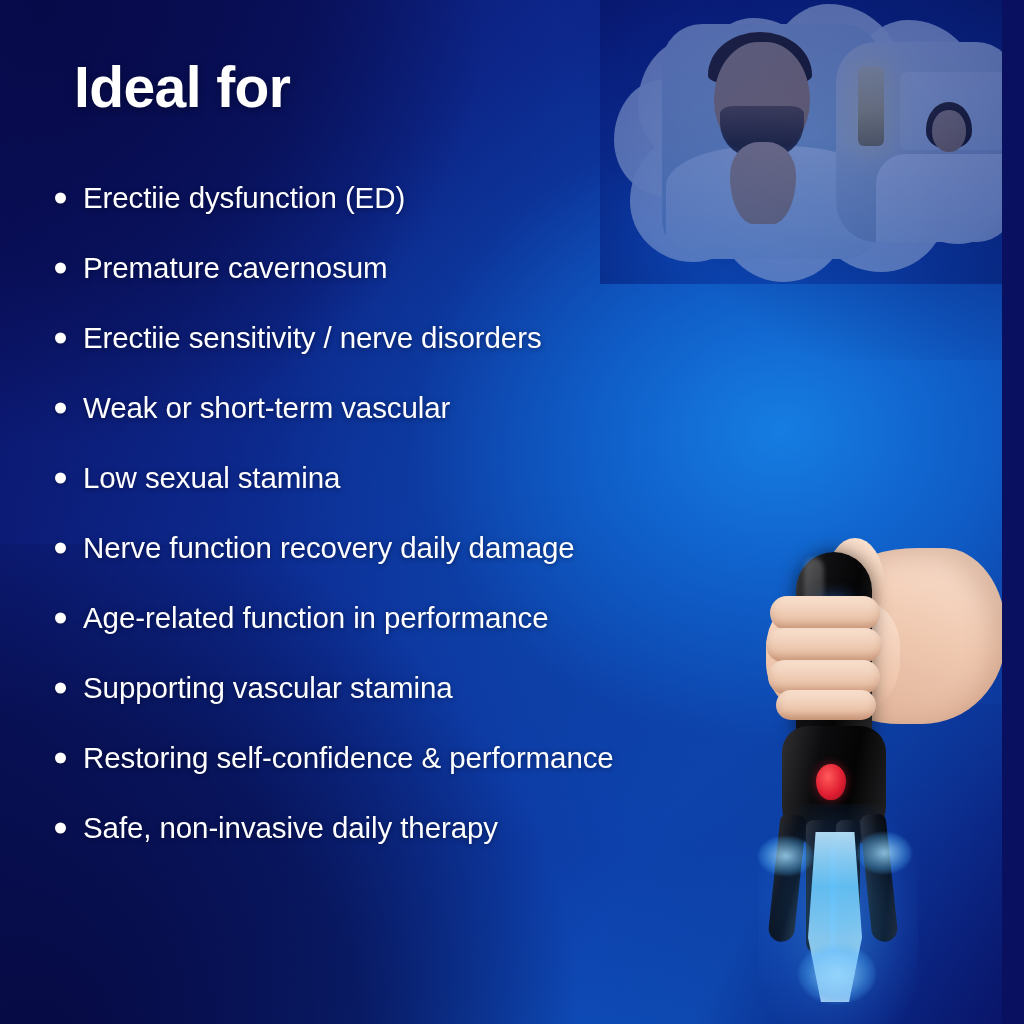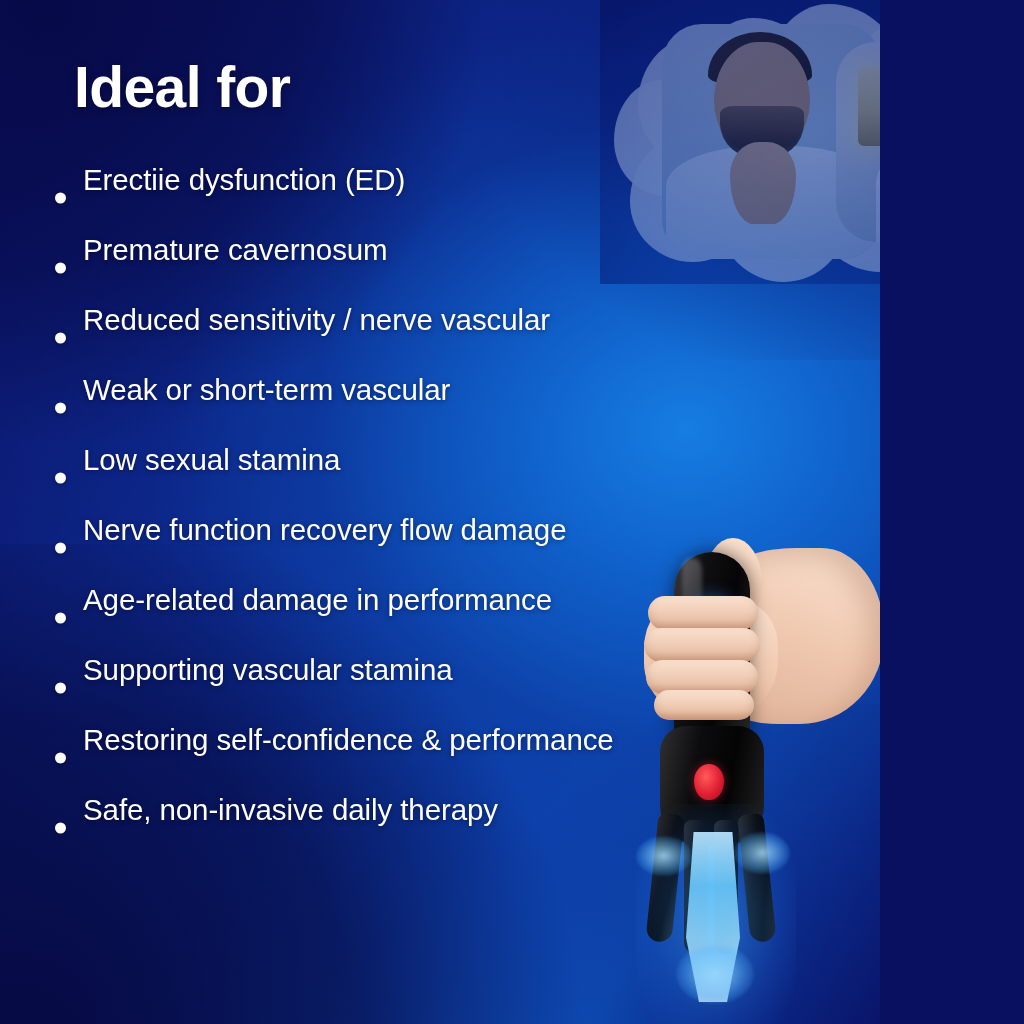--- a/index.html
+++ b/index.html
@@ -7,21 +7,21 @@
 
   html, body {
     width:1024px; height:1024px;
     overflow:hidden;
     background:#0a1060;
     font-family:"Liberation Sans", sans-serif;
   }
 
   #poster {
     position:relative;
-    width:880px; height:1024px;
+    width:1002px; height:1024px;
     overflow:hidden;
     background:
       radial-gradient(ellipse 620px 520px at 78% 42%,
          rgba(22,128,228,0.95) 0%,
          rgba(16,100,206,0.75) 32%,
          rgba(12,62,160,0.38) 60%,
          rgba(10,20,100,0.0) 82%),
       radial-gradient(ellipse 900px 760px at 62% 50%,
          rgba(14,78,186,0.70) 0%,
          rgba(12,48,150,0.40) 45%,
@@ -60,20 +60,21 @@
   
   #bullets {
     position:absolute; left:52px; top:163px;
     width:760px;
     list-style:none;
   }
   #bullets li {
     position:relative;
     height:70px;
     display:flex;
+    align-items:center;
     padding-left:31px;
   }
   #bullets li .dot {
     position:absolute;
     left:3px; top:50%;
     transform:translateY(-50%);
     width:11px; height:11px;
     border-radius:50%;
     background:#ffffff;
     box-shadow:0 1px 4px rgba(0,0,25,0.4);
@@ -280,37 +281,37 @@
     <li>
       <span class="dot"></span>
       <span class="txt">Erectiie dysfunction (ED)</span>
     </li>
     <li>
       <span class="dot"></span>
       <span class="txt">Premature cavernosum</span>
     </li>
     <li>
       <span class="dot"></span>
-      <span class="txt">Reduced sensitivity / nerve vascular</span>
+      <span class="txt">Erectiie sensitivity / nerve disorders</span>
     </li>
     <li>
       <span class="dot"></span>
       <span class="txt">Weak or short-term vascular</span>
     </li>
     <li>
       <span class="dot"></span>
       <span class="txt">Low sexual stamina</span>
     </li>
     <li>
       <span class="dot"></span>
-      <span class="txt">Nerve function recovery flow damage</span>
-    </li>
-    <li>
-      <span class="dot"></span>
-      <span class="txt">Age-related damage in performance</span>
+      <span class="txt">Nerve function recovery daily damage</span>
+    </li>
+    <li>
+      <span class="dot"></span>
+      <span class="txt">Age-related function in performance</span>
     </li>
     <li>
       <span class="dot"></span>
       <span class="txt">Supporting vascular stamina</span>
     </li>
     <li>
       <span class="dot"></span>
       <span class="txt">Restoring self-confidence &amp; performance</span>
     </li>
     <li>

